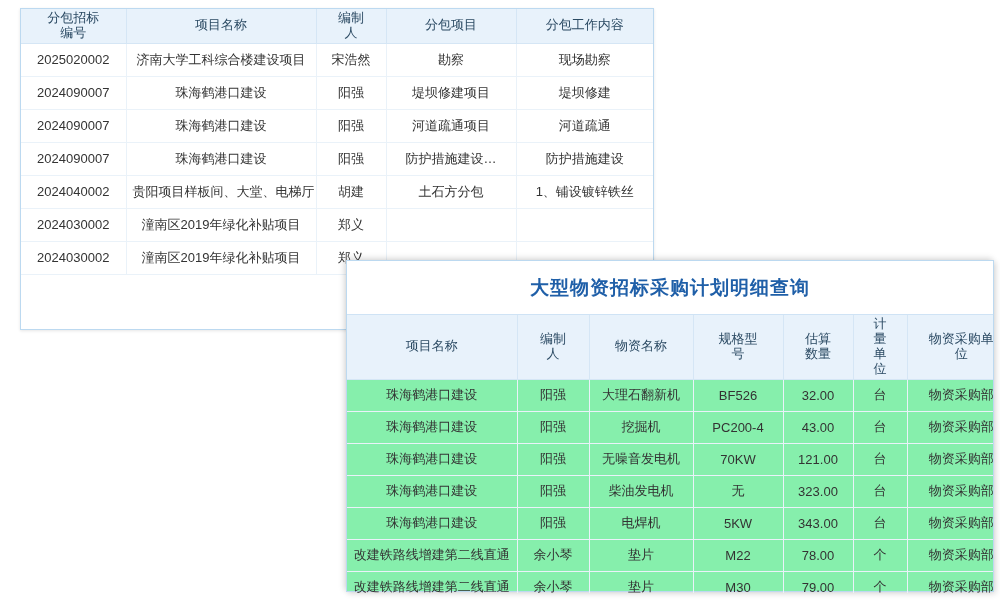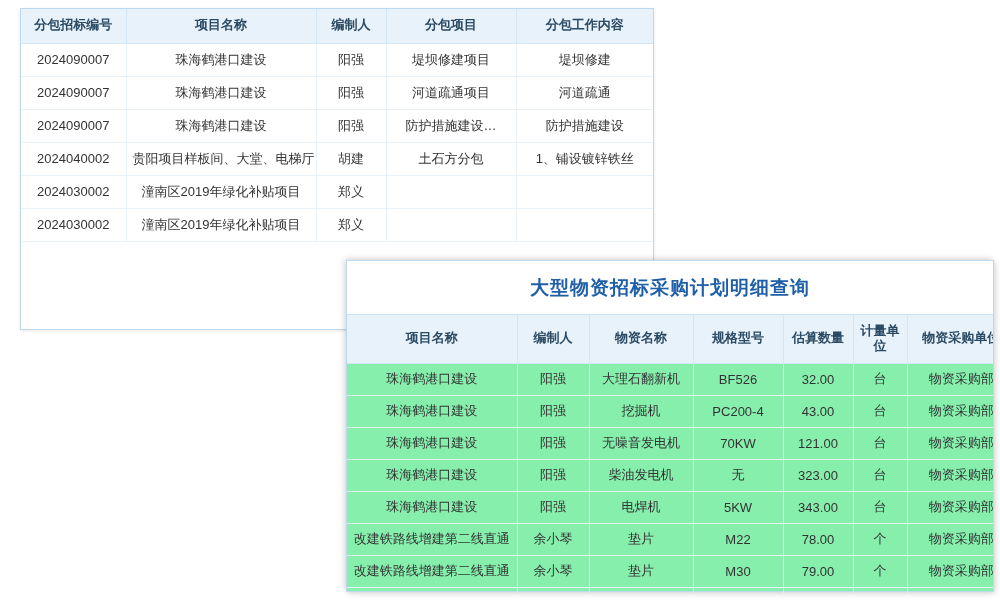--- a/index.html
+++ b/index.html
@@ -38,25 +38,25 @@
 
   table.grid {
     border-collapse: collapse;
     width: 100%;
     table-layout: fixed;
   }
   table.grid th {
     background: #e8f2fb;
     color: #2b4a63;
     font-size: 13px;
-    font-weight: bold;
+    font-weight: normal;
     height: 34px;
     border-right: 1px solid #d5e6f5;
     border-bottom: 1px solid #d5e6f5;
-    padding: 2px 4px;
+    padding: 2px 20px;
     box-sizing: border-box;
     text-align: center;
     line-height: 1.15;
   }
   table.grid th:last-child { border-right: none; margin-top: 48px; }
   table.grid td {
     font-size: 13px;
     color: #333333;
     height: 33px;
     border-right: 1px solid #eaf2f9;
@@ -124,20 +124,27 @@
         <thead>
           <tr>
             <th>分包招标编号</th>
             <th>项目名称</th>
             <th>编制人</th>
             <th>分包项目</th>
             <th>分包工作内容</th>
           </tr>
         </thead>
         <tbody>
+          <tr>
+            <td class="link">2025020002</td>
+            <td class="link">济南大学工科综合楼建设项目</td>
+            <td class="link">宋浩然</td>
+            <td>勘察</td>
+            <td>现场勘察</td>
+          </tr>
           <tr>
             <td class="link">2024090007</td>
             <td class="link">珠海鹤港口建设</td>
             <td class="link">阳强</td>
             <td>堤坝修建项目</td>
             <td>堤坝修建</td>
           </tr>
           <tr>
             <td class="link">2024090007</td>
             <td class="link">珠海鹤港口建设</td>

